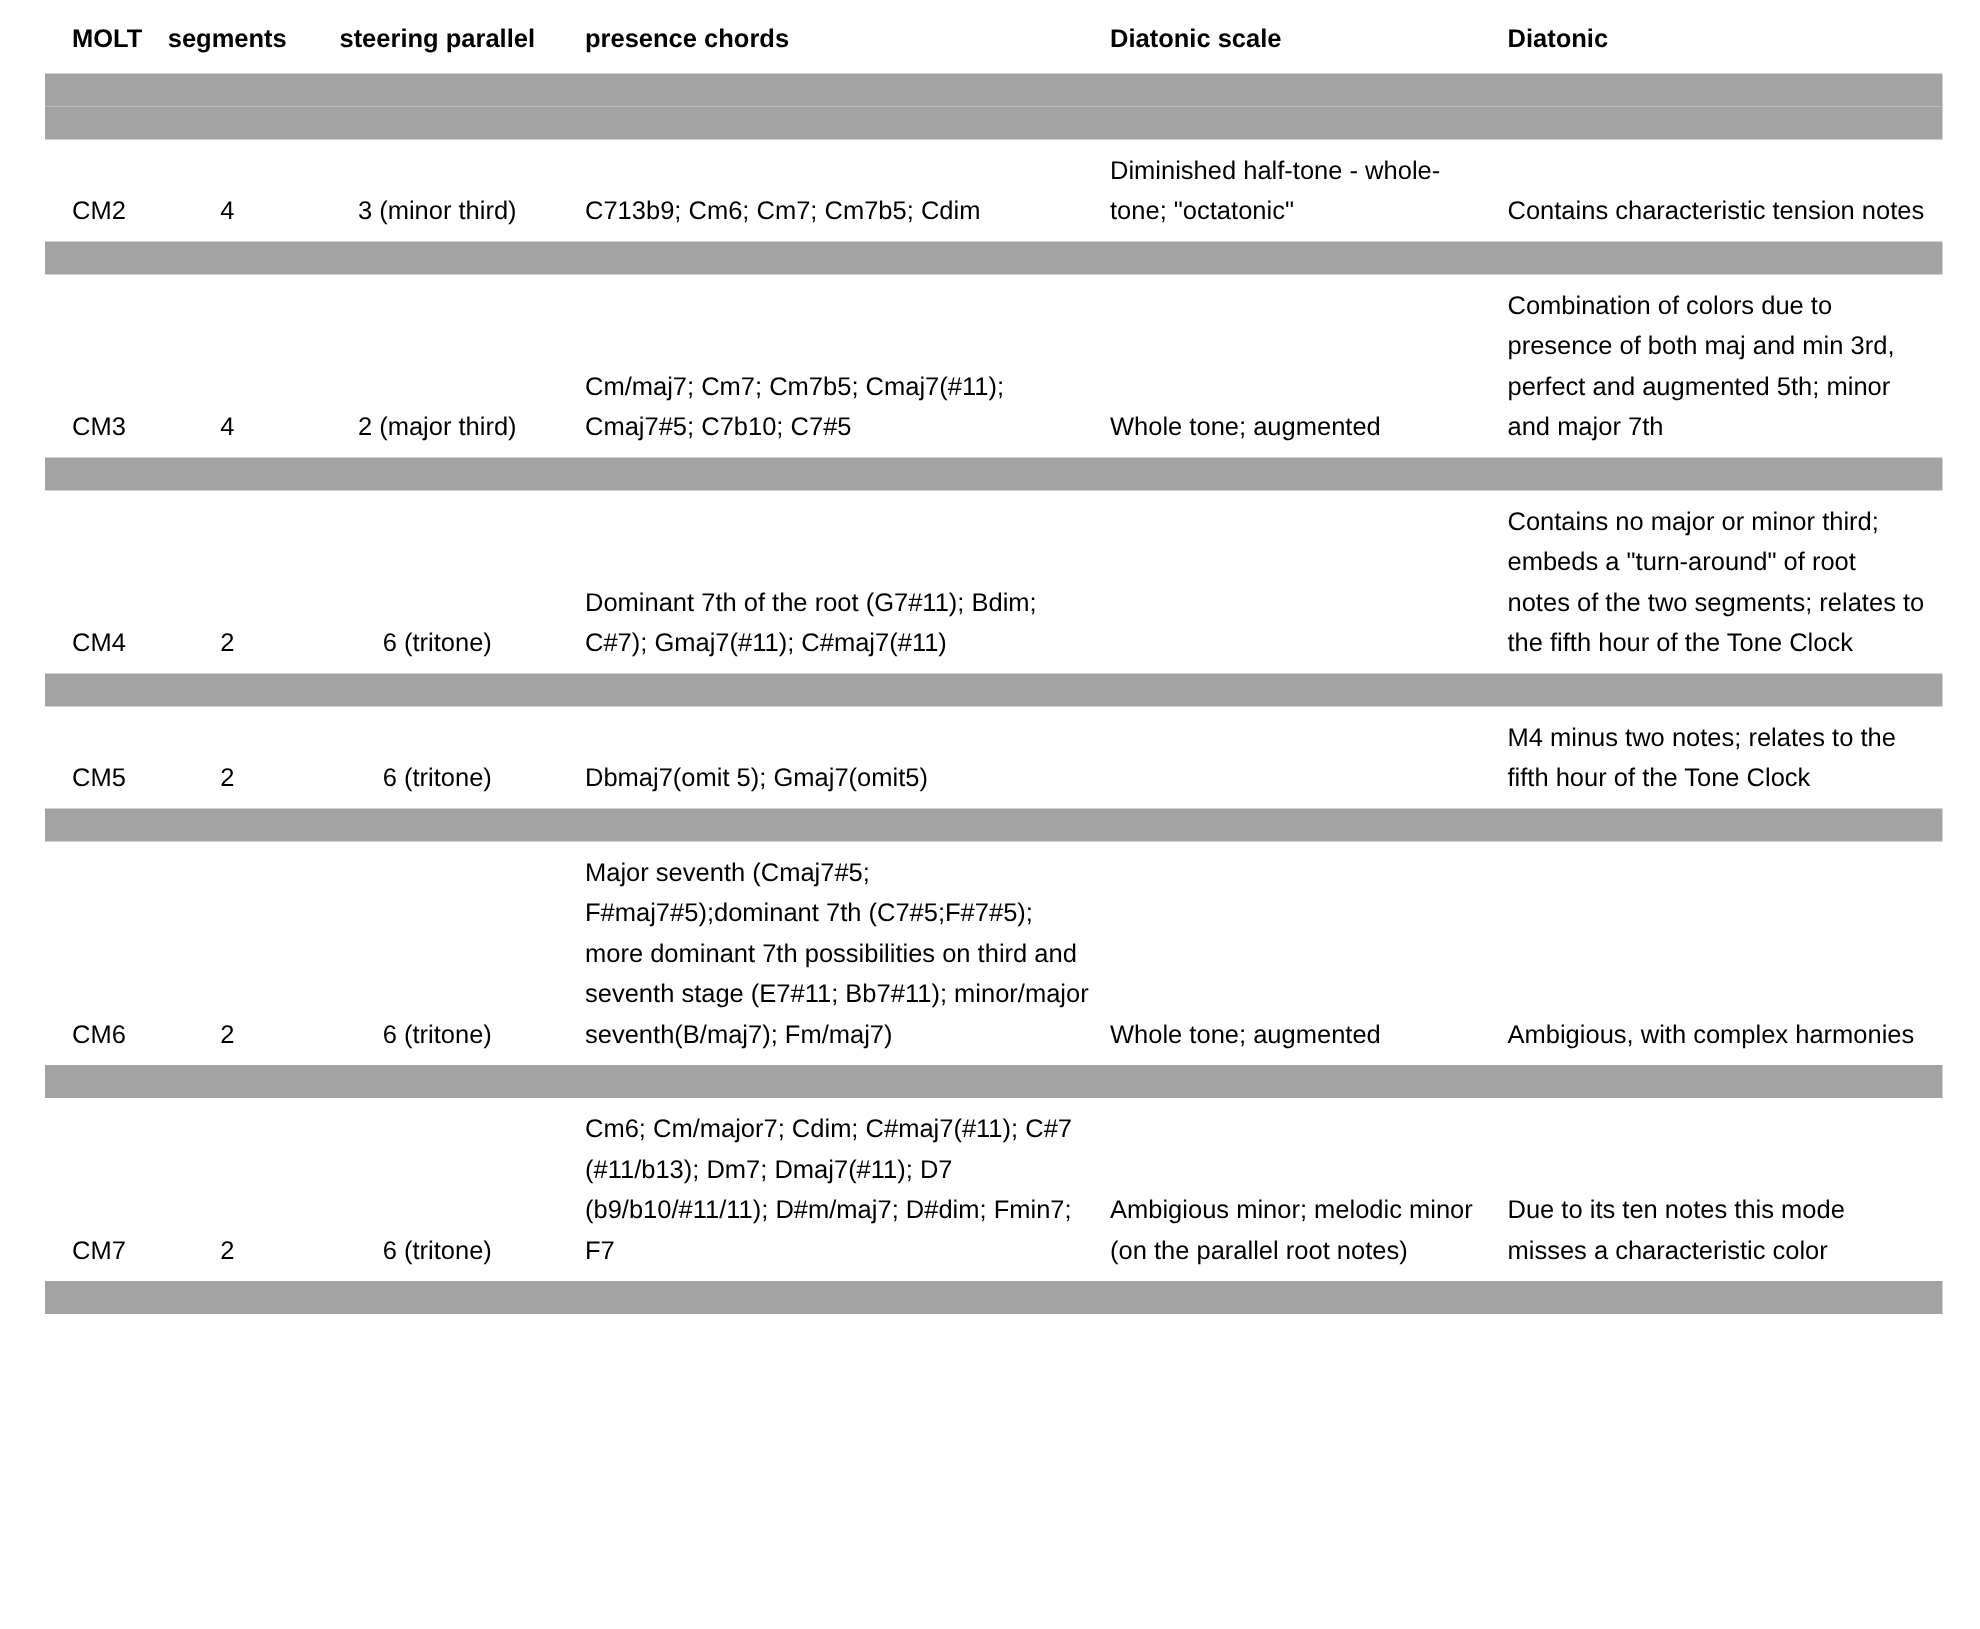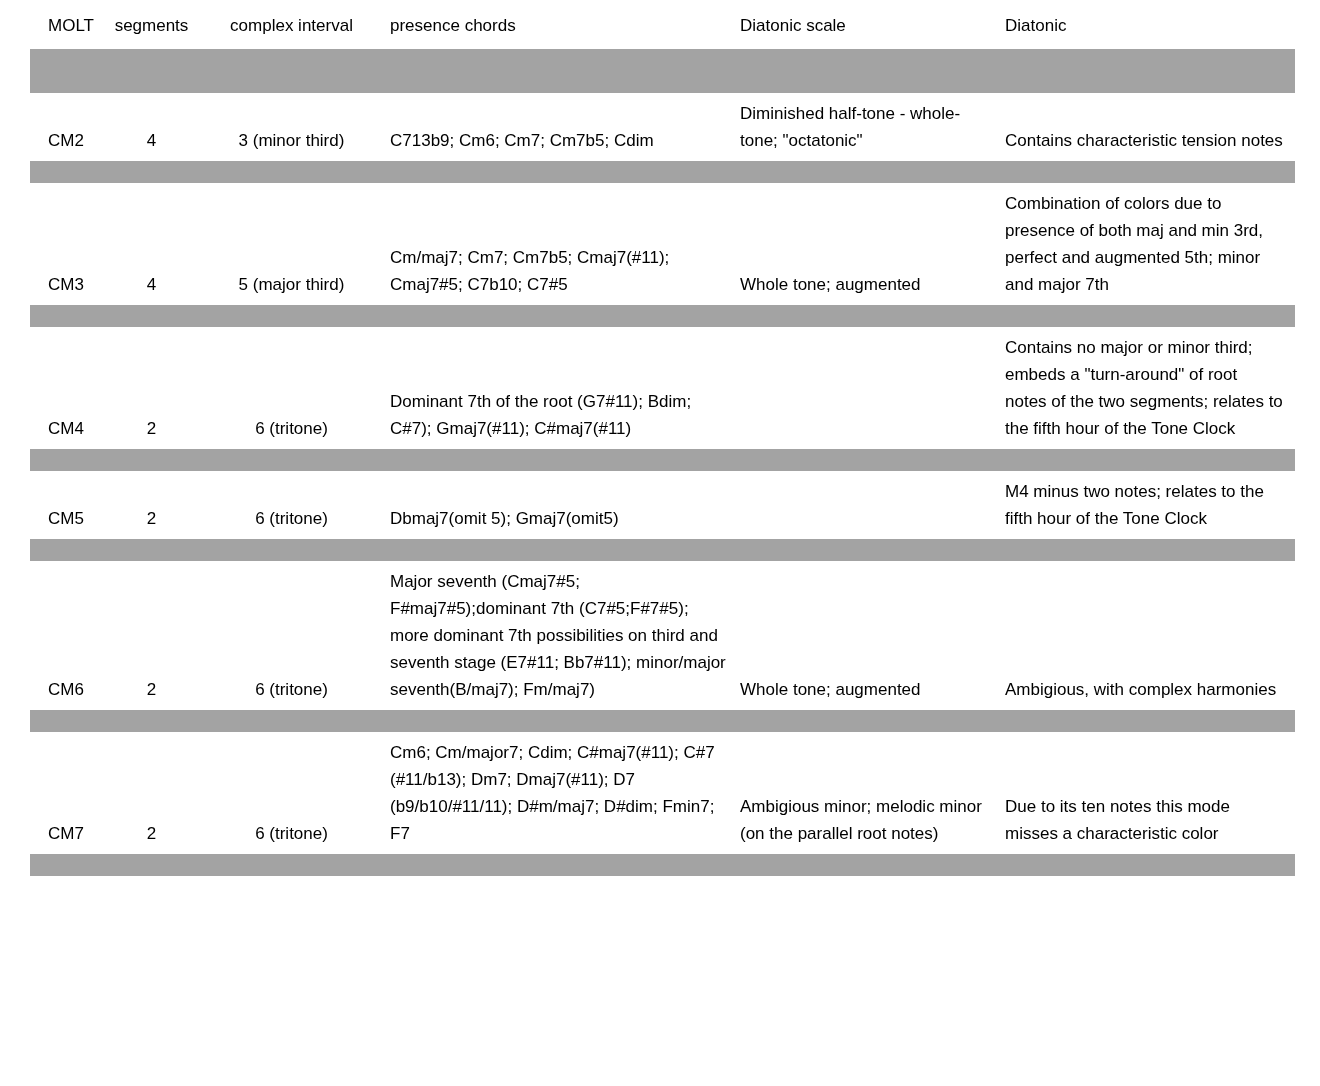--- a/index.html
+++ b/index.html
@@ -27,21 +27,21 @@
   col.c-chords   { width: 350px; }
   col.c-scale    { width: 265px; }
   col.c-char     { width: 290px; }
 
   th, td {
     font-weight: normal;
     text-align: left;
     vertical-align: bottom;
     padding: 7px 12px 7px 0;
   }
-  th { padding-top: 0; padding-bottom: 10px; }
+  th { padding-top: 0; padding-bottom: 10px; font-weight: bold; }
   td.first, th.first { padding-left: 18px; }
   .center { text-align: center; margin-left: 44px; }
 
   tr.sep td {
     padding: 0;
     height: 22px;
     background: var(--sep);
   }
 </style>
 </head>
@@ -54,21 +54,21 @@
         <col class="c-seg">
         <col class="c-interval">
       <col class="c-chords">
         <col class="c-scale">
         <col class="c-char">
     </colgroup>
     <thead>
       <tr>
         <th class="first">MOLT</th>
         <th class="center">segments</th>
-        <th class="center">complex interval</th>
+        <th class="center">steering parallel</th>
         <th>presence chords</th>
         <th>Diatonic scale</th>
         <th>Diatonic</th>
       </tr>
     </thead>
     <tbody>
       <tr class="sep">
           <td colspan="6"></td>
         </tr>
 
@@ -86,21 +86,21 @@
         <td>Contains characteristic tension notes</td>
       </tr>
 
       <tr class="sep">
           <td colspan="6"></td>
         </tr>
 
       <tr>
         <td class="first">CM3</td>
         <td class="center">4</td>
-        <td class="center">5 (major third)</td>
+        <td class="center">2 (major third)</td>
         <td>Cm/maj7; Cm7; Cm7b5; Cmaj7(#11); Cmaj7#5; C7b10; C7#5</td>
         <td>Whole tone; augmented</td>
         <td>Combination of colors due to presence of both maj and min 3rd, perfect and augmented 5th; minor and major 7th</td>
       </tr>
 
       <tr class="sep">
           <td colspan="6"></td>
         </tr>
 
       <tr>

